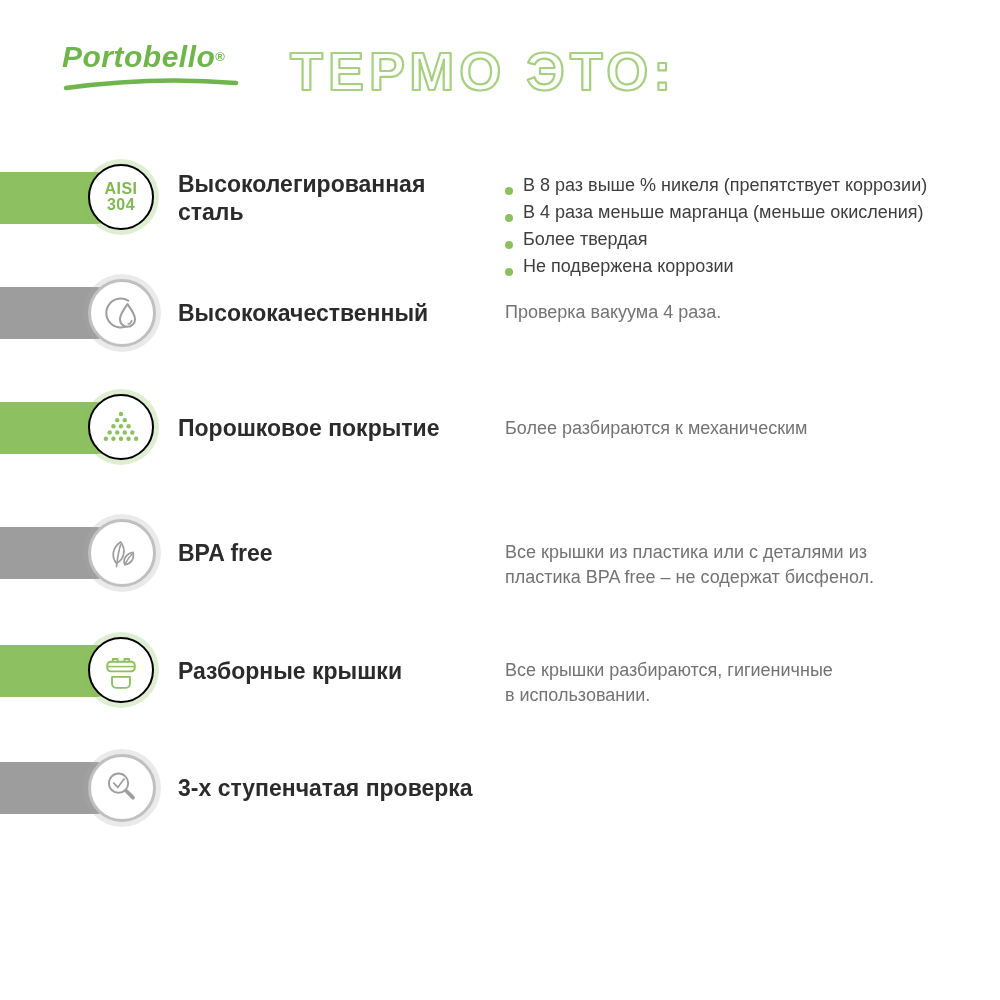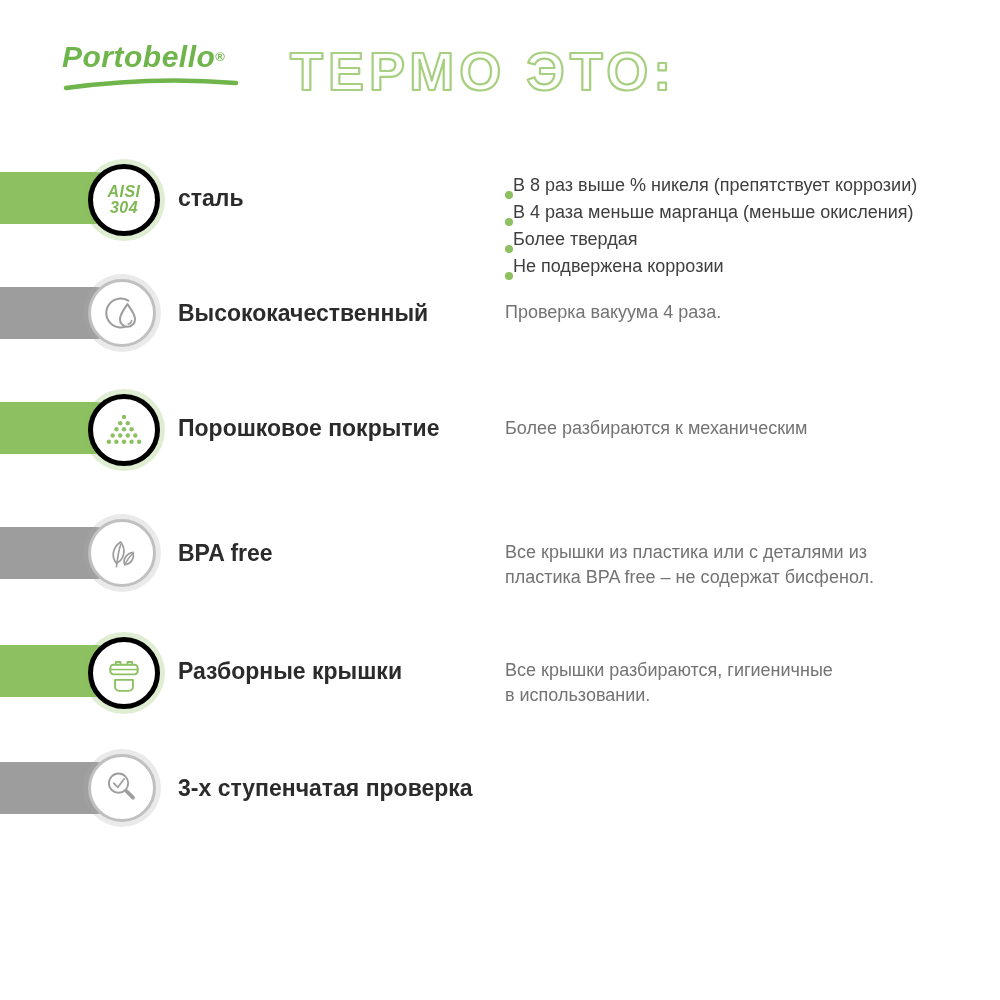--- a/index.html
+++ b/index.html
@@ -14,30 +14,30 @@
   .logo svg{display:block;margin-top:1px;}
   .title-svg{position:absolute;left:286px;top:34px;}
   
   .row{position:absolute;left:0;width:1000px;height:0;}
   .row1{top:198px}.row2{top:313px}.row3{top:428px}.row4{top:553px}.row5{top:671px}.row6{top:788px}
   .bar{position:absolute;left:0;top:-26px;width:122px;height:52px;border-radius:0 26px 26px 0;z-index:1;}
   .green .bar{background:#8cc060;}
   .gray  .bar{background:#9d9d9d;}
   .circle{position:absolute;left:88px;top:-34px;width:62px;height:62px;background:#ffffff;
           border-radius:50%;z-index:2;display:flex;align-items:center;justify-content:center;}
-  .green .circle{border:5px solid #000000;box-shadow:0 0 0 5px rgba(140,192,96,.28);font-style:italic;}
+  .green .circle{border:2px solid #000000;box-shadow:0 0 0 5px rgba(140,192,96,.28);}
   .gray  .circle{border:3px solid #c0c0c0;box-shadow:0 0 0 5px rgba(170,170,170,.25);}
   .badge{font-size:16px;font-weight:bold;line-height:16px;text-align:center;color:#7fb852;letter-spacing:.5px;}
   .heading{position:absolute;left:178px;top:0;transform:translateY(-50%);
            font-size:23px;font-weight:bold;line-height:28px;color:#2b2b2b;white-space:nowrap;z-index:3;}
   .rightcol{position:absolute;left:505px;z-index:3;}
   .desc{font-size:18px;line-height:25px;color:#737373;white-space:nowrap;}
   .r2off{top:-13px}.r3off{top:-12px}.r4off{top:-13px}.r5off{top:-13px}
   .bullets{list-style:none;margin:0;padding:0;top:-26px;}
-  .bullets li{display:flex;align-items:flex-end;font-size:18px;line-height:27px;color:#3e3e3e;white-space:nowrap;}
+  .bullets li{display:flex;align-items:center;gap:10px;font-size:18px;line-height:27px;color:#3e3e3e;white-space:nowrap;}
   .dot{width:8px;height:8px;border-radius:50%;background:#8cc060;margin-top:10px;flex:none;}
   .icon-svg{display:block;}
   .green .icon-stroke{stroke:#8cc060;}
   .gray  .icon-stroke{stroke:#9e9e9e;}
   .green .icon-fill{fill:#8cc060;}
 </style>
 </head>
 <body>
 
 <div class="logo">
@@ -53,20 +53,21 @@
 
 <div class="row row1 green">
   <div class="bar"></div>
   <div class="circle">
     <div class="badge">
       <div>AISI</div>
       <div>304</div>
     </div>
   </div>
   <div class="heading">
+    <div>Высоколегированная</div>
     <div>сталь</div>
   </div>
   <ul class="rightcol bullets">
     <li>
         <span class="dot"></span>
         <span>В 8 раз выше % никеля (препятствует коррозии)</span>
       </li>
     <li>
         <span class="dot"></span>
         <span>В 4 раза меньше марганца (меньше окисления)</span>

